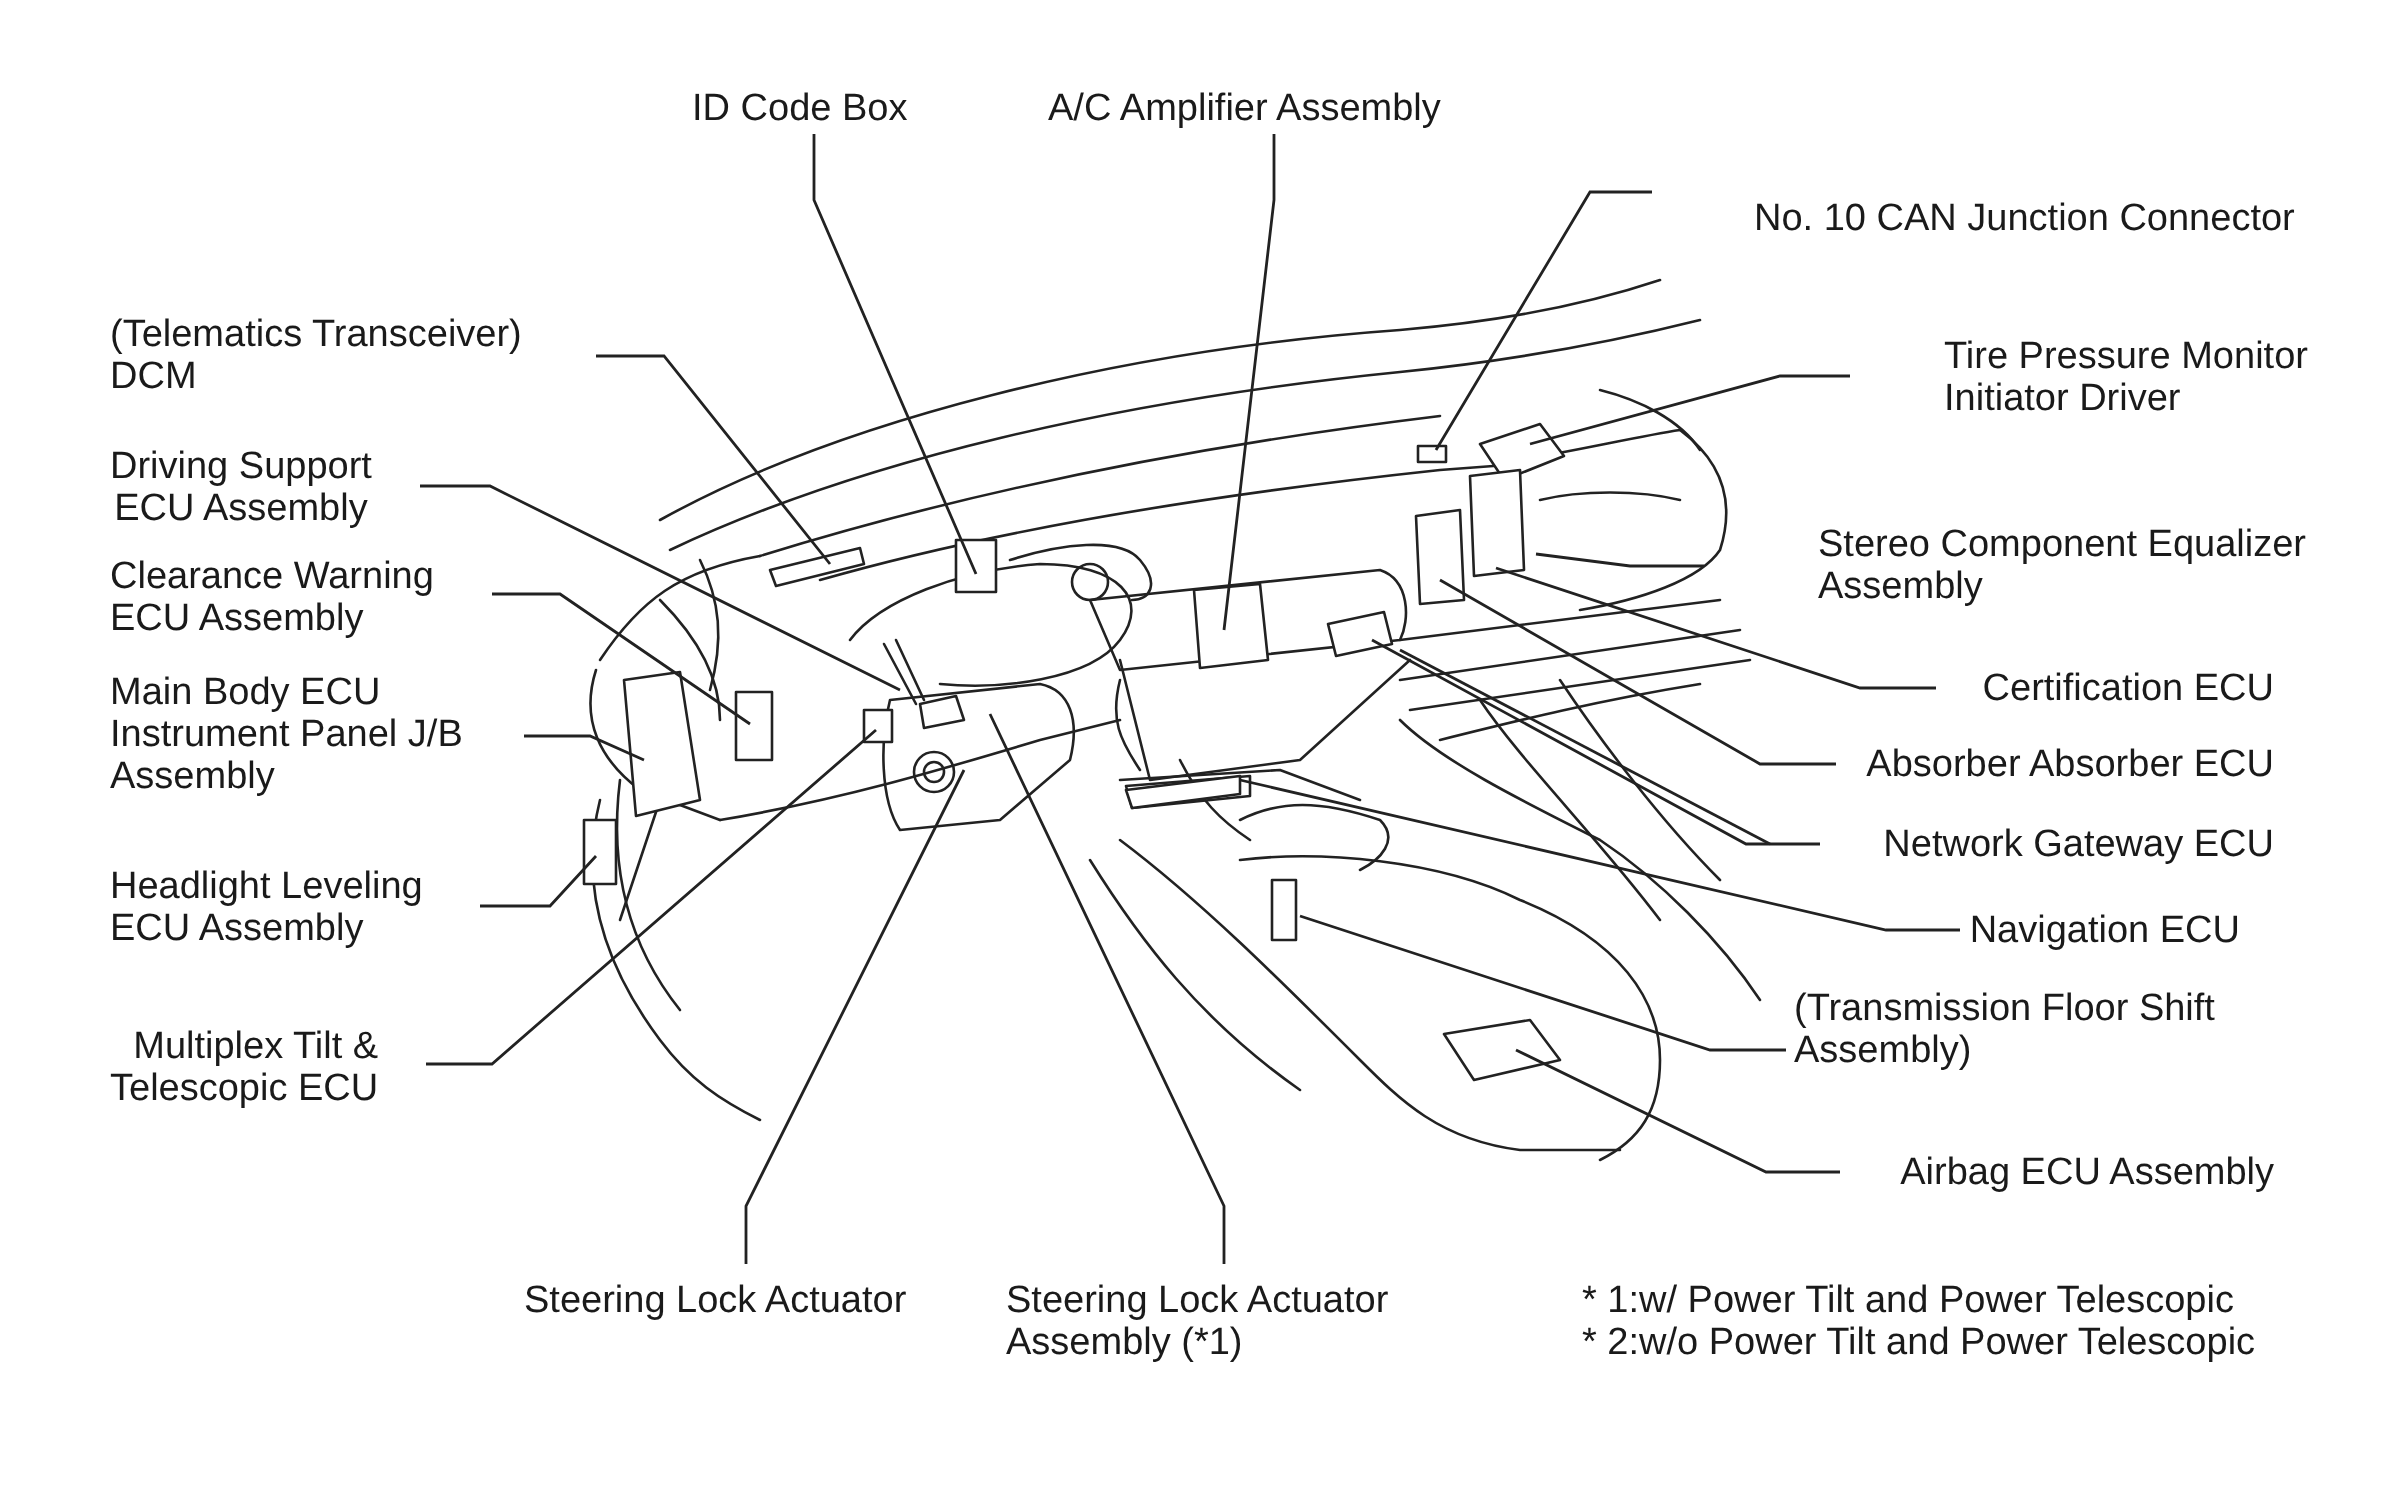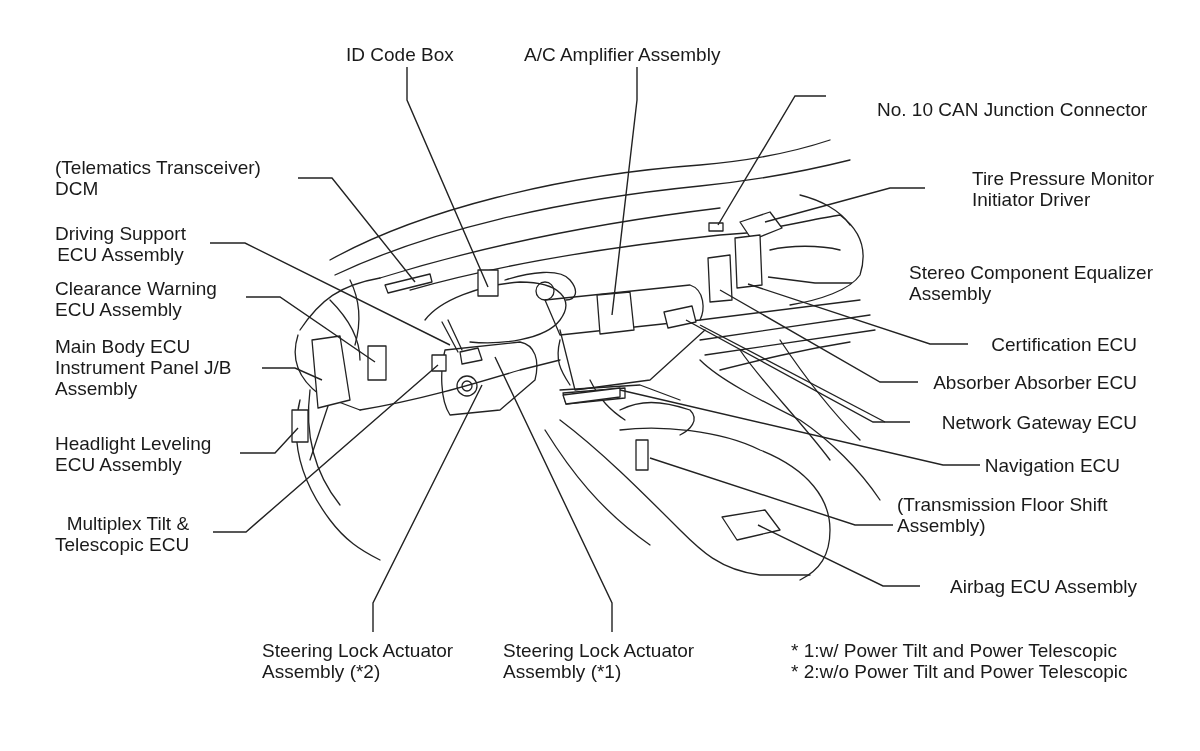--- a/index.html
+++ b/index.html
@@ -184,21 +184,20 @@
 </div>
 <div class="lbl" style="left:55px; top:513px;text-align:right;">
   <div>Multiplex Tilt &amp;</div>
   <div>Telescopic ECU</div>
 </div>
 <div class="lbl r" style="right:63px; top:576px;">
   <div>Airbag ECU Assembly</div>
 </div>
 <div class="lbl" style="left:262px; top:640px;">
   <div>Steering Lock Actuator</div>
-  <div>Assembly (*2)</div>
 </div>
 <div class="lbl" style="left:503px; top:640px;">
   <div>Steering Lock Actuator</div>
   <div>Assembly (*1)</div>
 </div>
 
 <div class="lbl foot" style="left:752px; top:640px;margin-left:39px;">
   <div>* 1:w/ Power Tilt and Power Telescopic</div>
   <div>* 2:w/o Power Tilt and Power Telescopic</div>
 </div>

